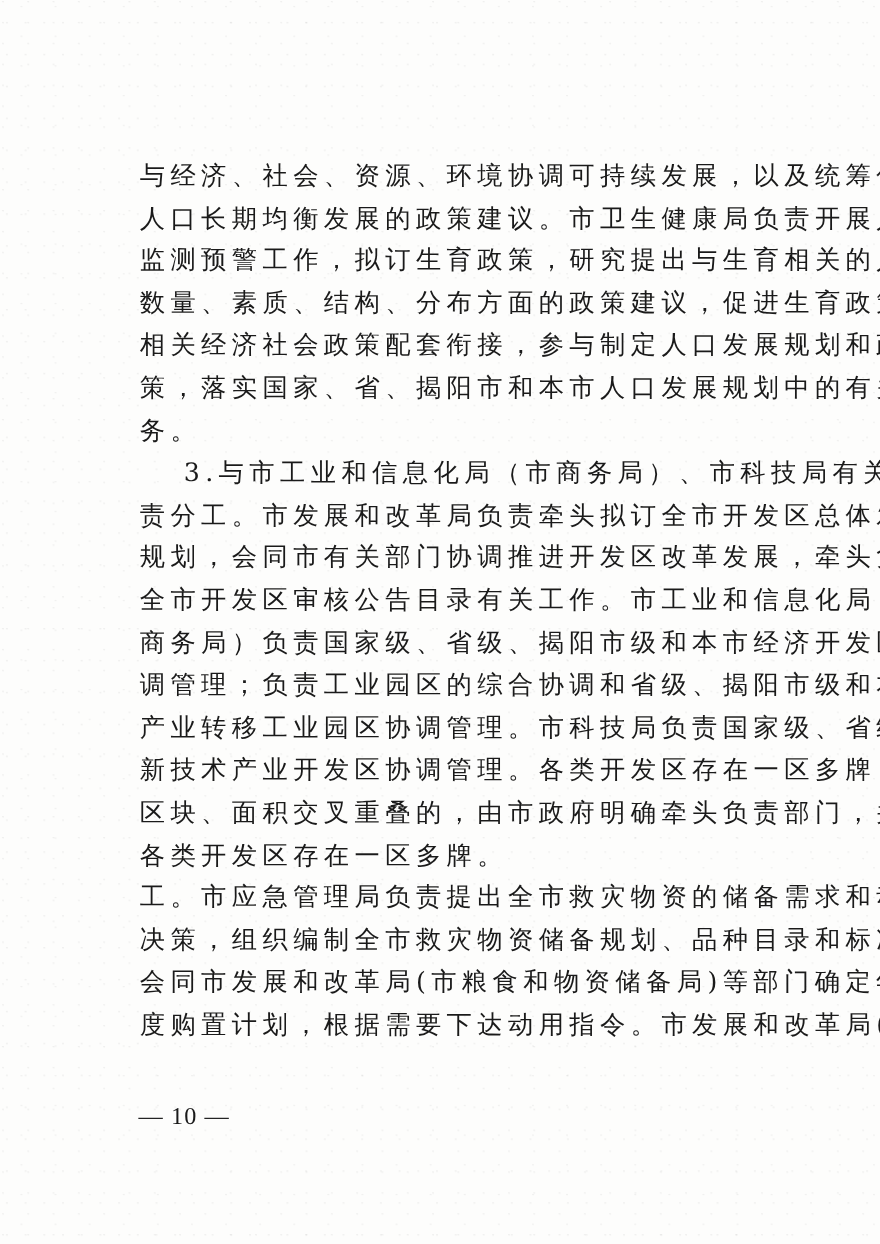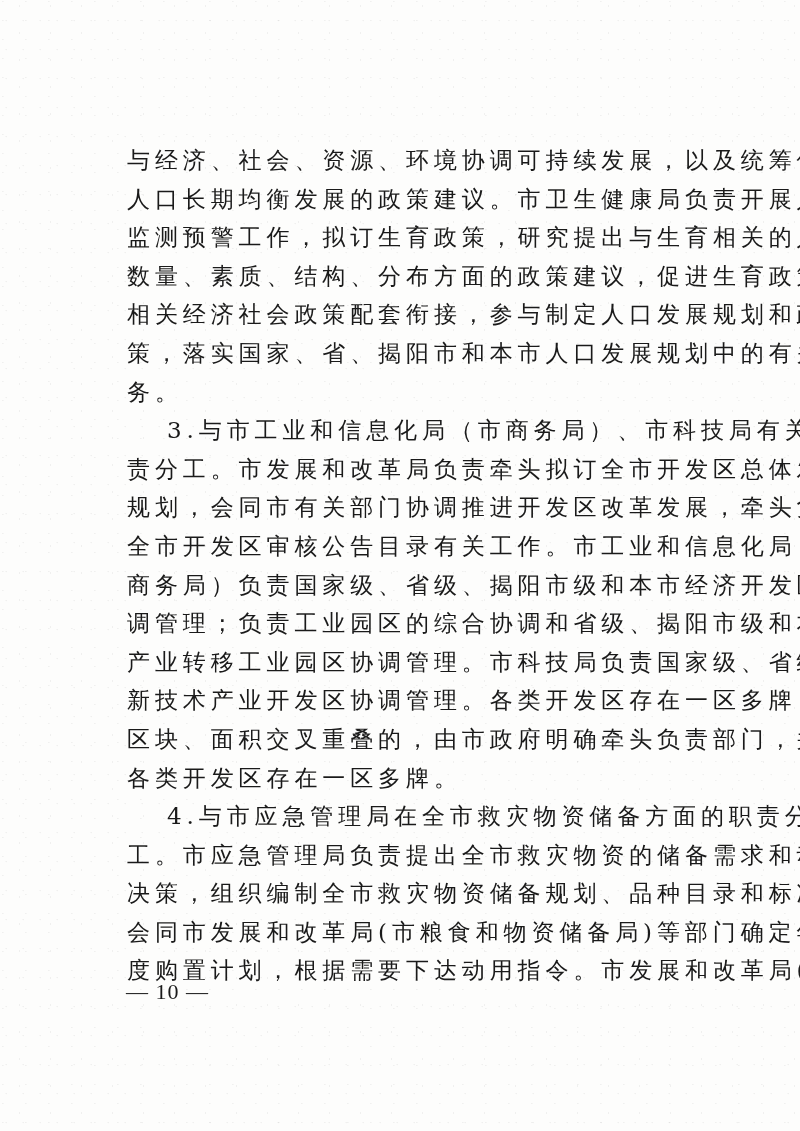--- a/index.html
+++ b/index.html
@@ -39,21 +39,21 @@
     display: block;
     white-space: nowrap;
     height: 38.6px;
   }
   .indent {
     padding-left: 40px;
   }
   .page-number {
     position: absolute;
     left: 126px;
-    top: 979px;
+    top: 1002px;
     font-family: "Liberation Serif", "DejaVu Serif", serif;
     font-size: 22px;
     color: #1a1a1a;
     letter-spacing: 1px;
   }
 </style>
 </head>
 <body>
 
 <div class="page-noise"></div>
@@ -77,21 +77,20 @@
     <span class="line">全市开发区审核公告目录有关工作。市工业和信息化局（市</span>
     <span class="line">商务局）负责国家级、省级、揭阳市级和本市经济开发区协</span>
     <span class="line">调管理；负责工业园区的综合协调和省级、揭阳市级和本市</span>
     <span class="line">产业转移工业园区协调管理。市科技局负责国家级、省级高</span>
     <span class="line">新技术产业开发区协调管理。各类开发区存在一区多牌，或</span>
     <span class="line">区块、面积交叉重叠的，由市政府明确牵头负责部门，并按</span>
     <span class="line">各类开发区存在一区多牌。</span>
   </div>
 
   <div>
-    <span class="line indent">4.与市应急管理局在全市救灾物资储备方面的职责分</span>
     <span class="line">工。市应急管理局负责提出全市救灾物资的储备需求和动用</span>
     <span class="line">决策，组织编制全市救灾物资储备规划、品种目录和标准，</span>
     <span class="line">会同市发展和改革局(市粮食和物资储备局)等部门确定年</span>
     <span class="line">度购置计划，根据需要下达动用指令。市发展和改革局(市</span>
   </div>
 </div>
 
 <div class="page-number">— 10 —</div>
 
 </body></html>

